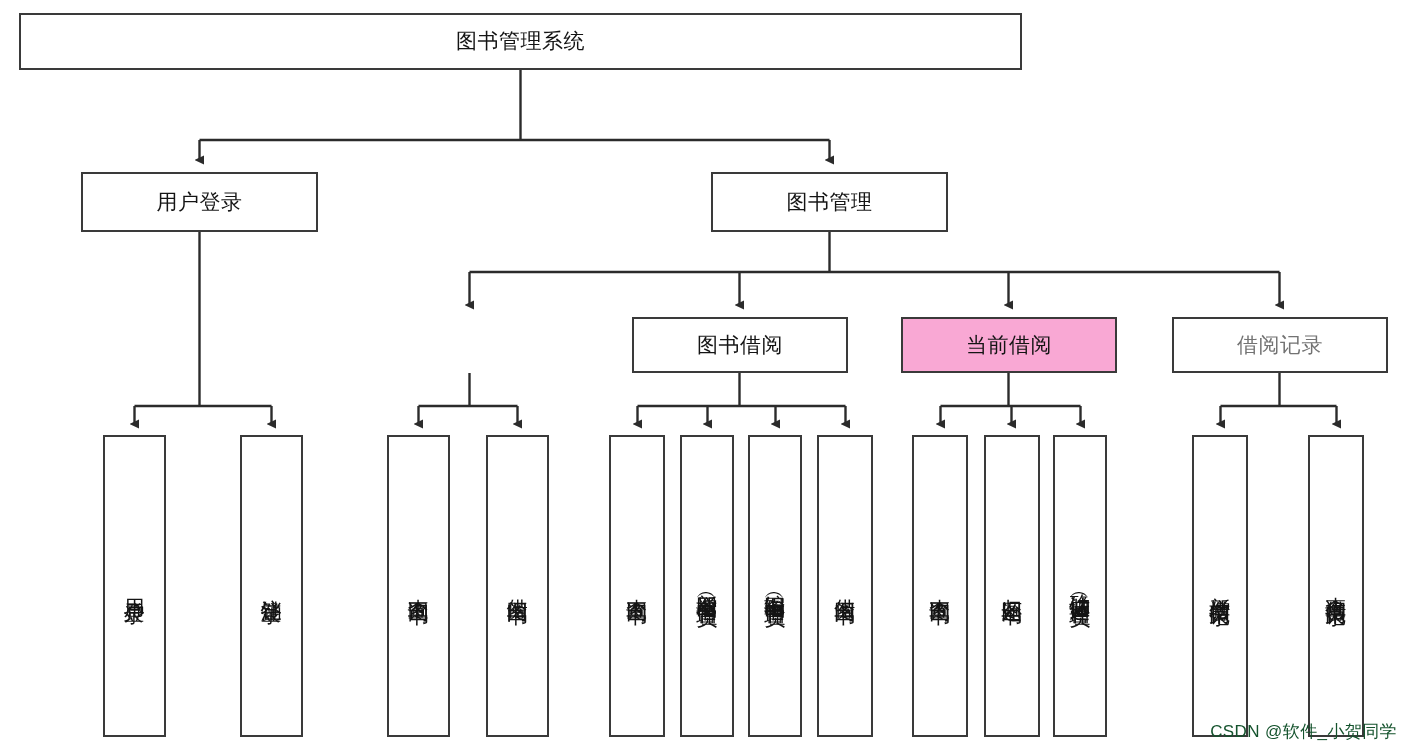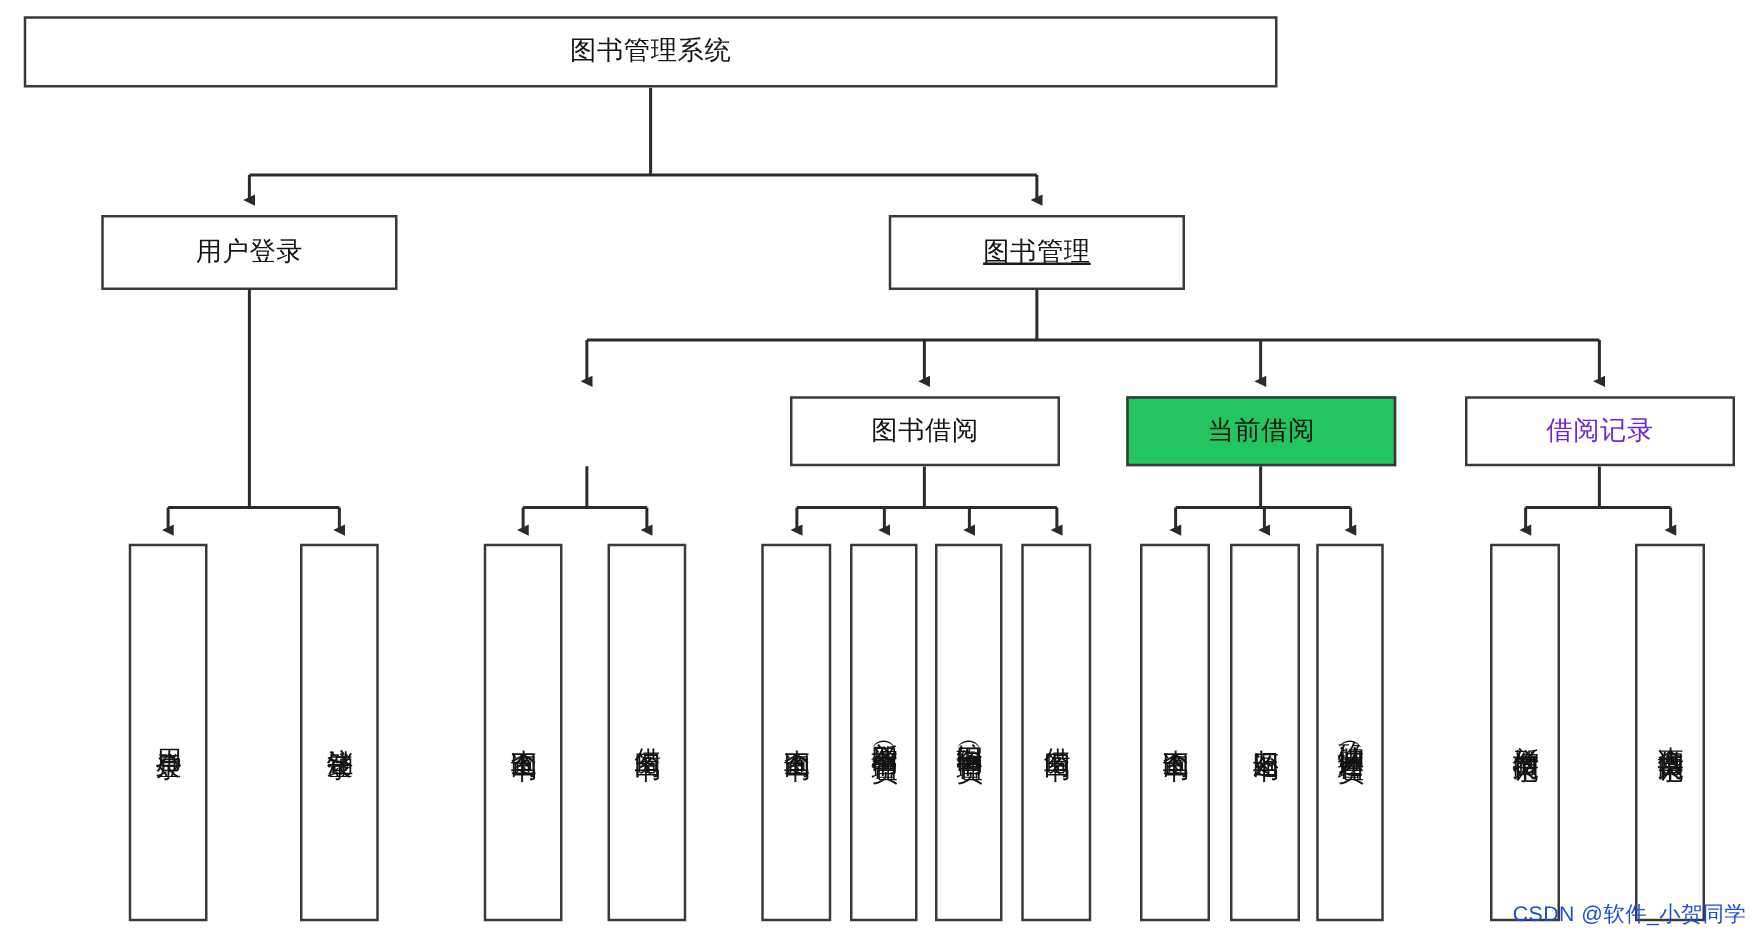--- a/index.html
+++ b/index.html
@@ -120,32 +120,32 @@
     </g>
   </svg>
 
   <div class="node root" style="left: 19px; top: 13px; width: 1003px; height: 57px; border-color: rgb(58, 58, 58); background: rgb(255, 255, 255);">
     <span class="node-label" style="color: rgb(20, 20, 20);">图书管理系统</span>
   </div>
 
   <div class="node lvl2" style="left: 81px; top: 172px; width: 237px; height: 60px; border-color: rgb(58, 58, 58); background: rgb(255, 255, 255);">
     <span class="node-label" style="color: rgb(20, 20, 20);">用户登录</span>
   </div>
-  <div class="node lvl2" style="left: 711px; top: 172px; width: 237px; height: 60px; border-color: rgb(58, 58, 58); background: rgb(255, 255, 255); text-decoration: underline;">
+  <div class="node lvl2" style="left: 711px; top: 172px; width: 237px; height: 60px; border-color: rgb(58, 58, 58); background: rgb(255, 255, 255);">
     <span class="node-label" style="color: rgb(20, 20, 20);">图书管理</span>
   </div>
 
   <div class="node lvl3" style="left: 632px; top: 317px; width: 216px; height: 56px; border-color: rgb(58, 58, 58); background: rgb(255, 255, 255);">
     <span class="node-label" style="color: rgb(20, 20, 20);">图书借阅</span>
   </div>
-  <div class="node lvl3" style="left: 901px; top: 317px; width: 216px; height: 56px; border-color: rgb(58, 58, 58); background: #22c55e;">
+  <div class="node lvl3" style="left: 901px; top: 317px; width: 216px; height: 56px; border-color: rgb(58, 58, 58); background: #f9a8d4;">
     <span class="node-label" style="color: rgb(20, 20, 20);">当前借阅</span>
   </div>
   <div class="node lvl3" style="left: 1172px; top: 317px; width: 216px; height: 56px; border-color: rgb(58, 58, 58); background: rgb(255, 255, 255);">
-    <span class="node-label" style="color: #6d28d9;">借阅记录</span>
+    <span class="node-label" style="color: #737373;">借阅记录</span>
   </div>
 
   <div class="node leaf" style="left: 103px; top: 435px; width: 63px; height: 302px; border-color: rgb(58, 58, 58); background: rgb(255, 255, 255);">
     <span class="node-label" style="color: rgb(20, 20, 20);">用户登录</span>
   </div>
   <div class="node leaf" style="left: 240px; top: 435px; width: 63px; height: 302px; border-color: rgb(58, 58, 58); background: rgb(255, 255, 255);">
     <span class="node-label" style="color: rgb(20, 20, 20);">注销登录</span>
   </div>
   <div class="node leaf" style="left: 387px; top: 435px; width: 63px; height: 302px; border-color: rgb(58, 58, 58); background: rgb(255, 255, 255);">
     <span class="node-label" style="color: rgb(20, 20, 20);">查询图书</span>
@@ -174,14 +174,14 @@
   <div class="node leaf" style="left: 1053px; top: 435px; width: 54px; height: 302px; border-color: rgb(58, 58, 58); background: rgb(255, 255, 255);">
     <span class="node-label" style="color: rgb(20, 20, 20);">确认归还（管理员）</span>
   </div>
   <div class="node leaf" style="left: 1192px; top: 435px; width: 56px; height: 302px; border-color: rgb(58, 58, 58); background: rgb(255, 255, 255);">
     <span class="node-label" style="color: rgb(20, 20, 20);">新增借阅记录</span>
   </div>
   <div class="node leaf" style="left: 1308px; top: 435px; width: 56px; height: 302px; border-color: rgb(58, 58, 58); background: rgb(255, 255, 255);">
     <span class="node-label" style="color: rgb(20, 20, 20);">查询借阅记录</span>
   </div>
 
-  <div id="watermark" style="color: #1d4ed8;">CSDN @软件_小贺同学</div>
+  <div id="watermark" style="color: #14532d;">CSDN @软件_小贺同学</div>
 </div>
 
 </body></html>

